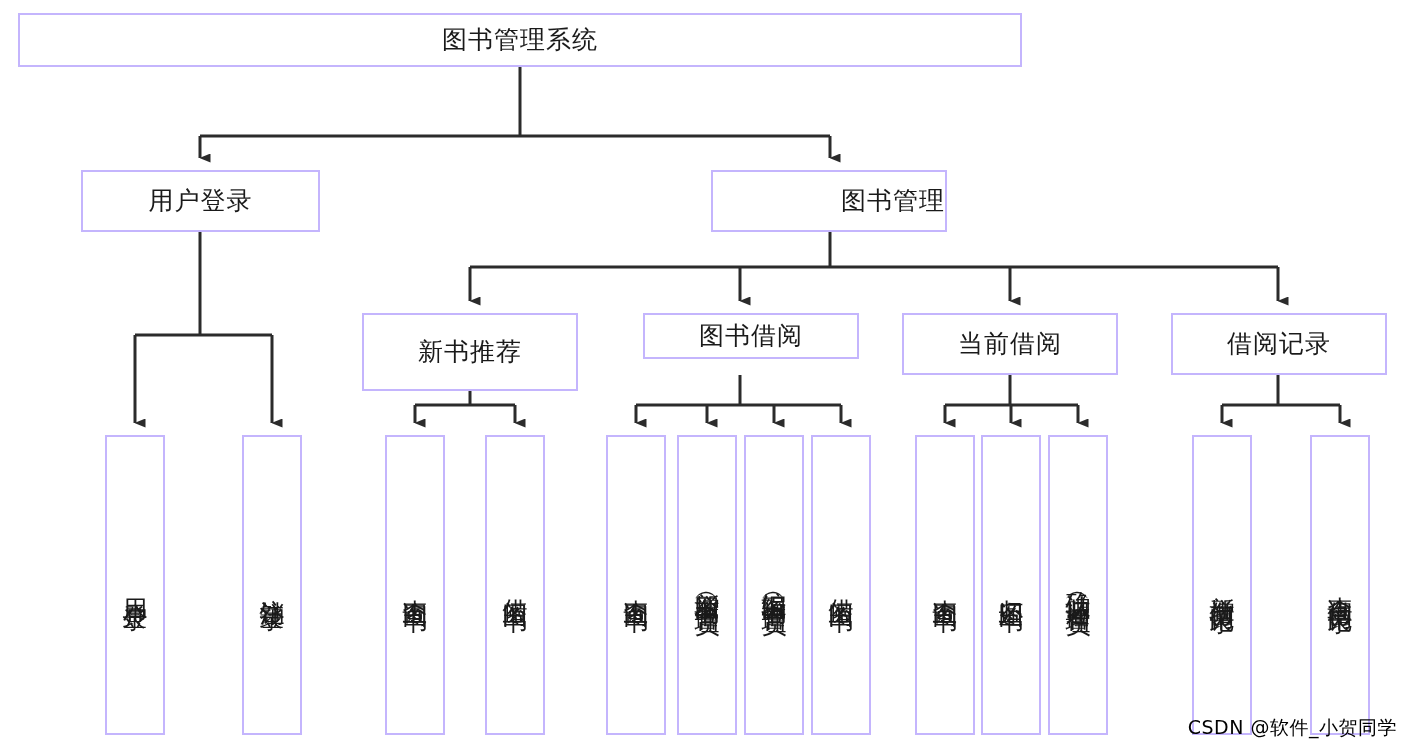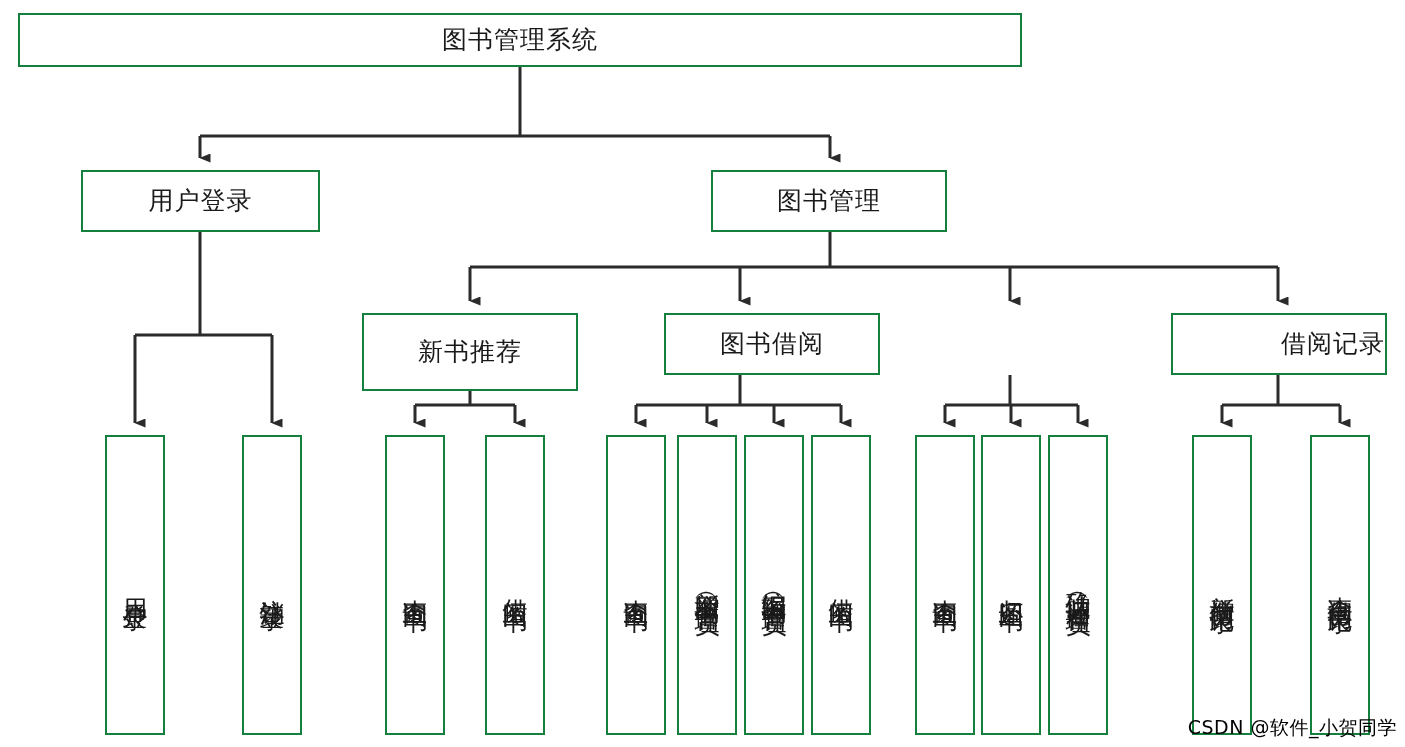--- a/index.html
+++ b/index.html
@@ -21,21 +21,21 @@
   #diagram-svg {
     position: absolute;
     left: 0;
     top: 0;
     width: 1405px;
     height: 747px;
   }
   .node {
     position: absolute;
     box-sizing: border-box;
-    border: 2px solid #15803d;
+    border: 2px solid #c4b5fd;
     background: #ffffff;
     display: flex;
     align-items: center;
     justify-content: center;
     color: #1a1a1a;
   }
   .node-label {
     display: block;
     text-align: center;
     line-height: 1.18;
@@ -131,34 +131,37 @@
   </svg>
 
   <div class="node root horiz" style="left:18px; top:13px; width:1004px; height:54px;">
     <span class="node-label">图书管理系统</span>
   </div>
 
   <div class="node horiz" style="left:81px; top:170px; width:239px; height:62px;">
     <span class="node-label">用户登录</span>
   </div>
 
-  <div class="node horiz" style="left:711px; top:170px; width:236px; height:62px;">
+  <div class="node horiz" style="left:711px; top:170px; width:236px; height:62px;justify-content:flex-end;">
     <span class="node-label">图书管理</span>
   </div>
 
   <div class="node horiz" style="left:362px; top:313px; width:216px; height:78px;">
     <span class="node-label">新书推荐</span>
   </div>
 
-  <div class="node horiz" style="left:664px; top:313px; width:216px; height:62px;">
+  <div class="node horiz" style="left:643px; top:313px; width:216px; height:46px;">
     <span class="node-label">图书借阅</span>
   </div>
 
-
-  <div class="node horiz" style="left:1171px; top:313px; width:216px; height:62px;justify-content:flex-end;">
+  <div class="node horiz" style="left:902px; top:313px; width:216px; height:62px;">
+    <span class="node-label">当前借阅</span>
+  </div>
+
+  <div class="node horiz" style="left:1171px; top:313px; width:216px; height:62px;">
     <span class="node-label">借阅记录</span>
   </div>
 
   <div class="node vert" style="left:105px; top:435px; width:60px; height:300px;">
     <span class="node-label">用户登录</span>
   </div>
 
   <div class="node vert" style="left:242px; top:435px; width:60px; height:300px;">
     <span class="node-label">注销登录</span>
   </div>

